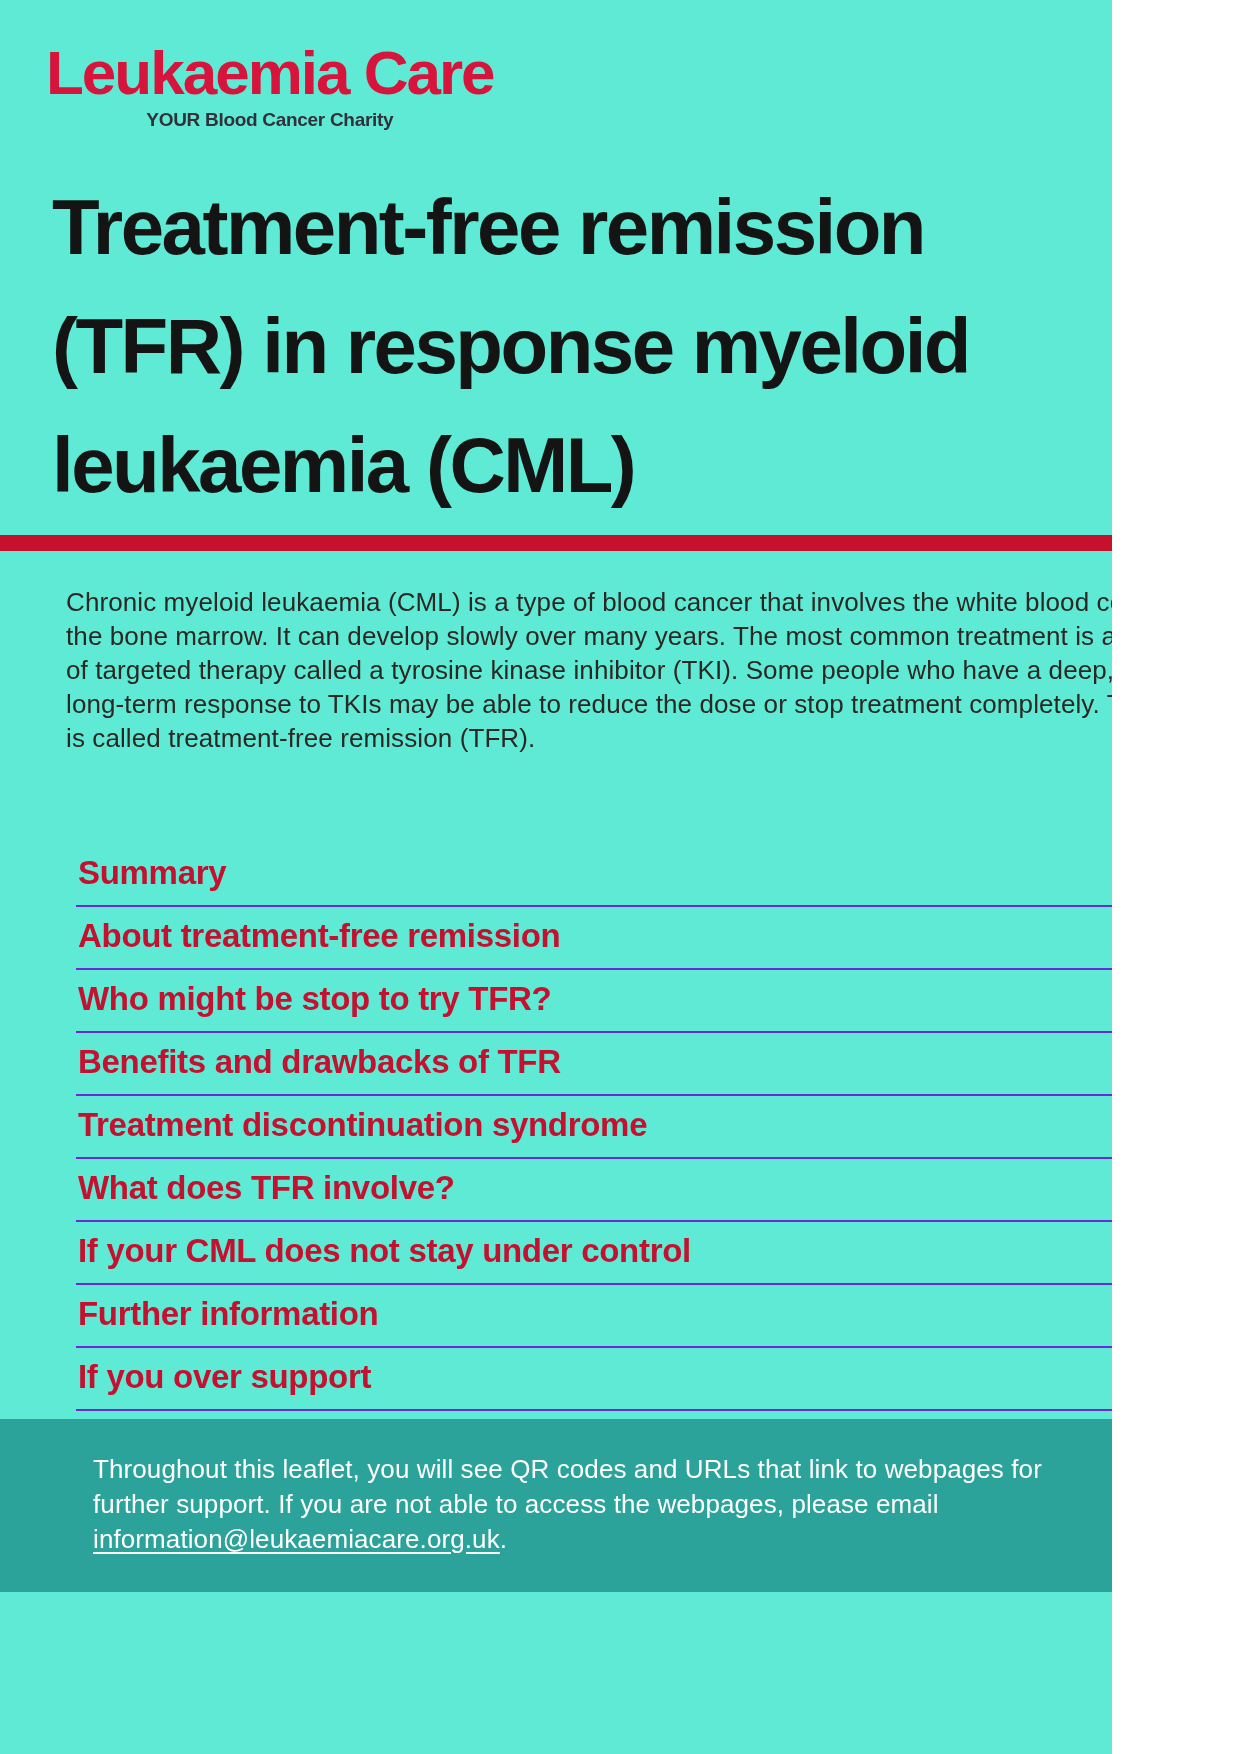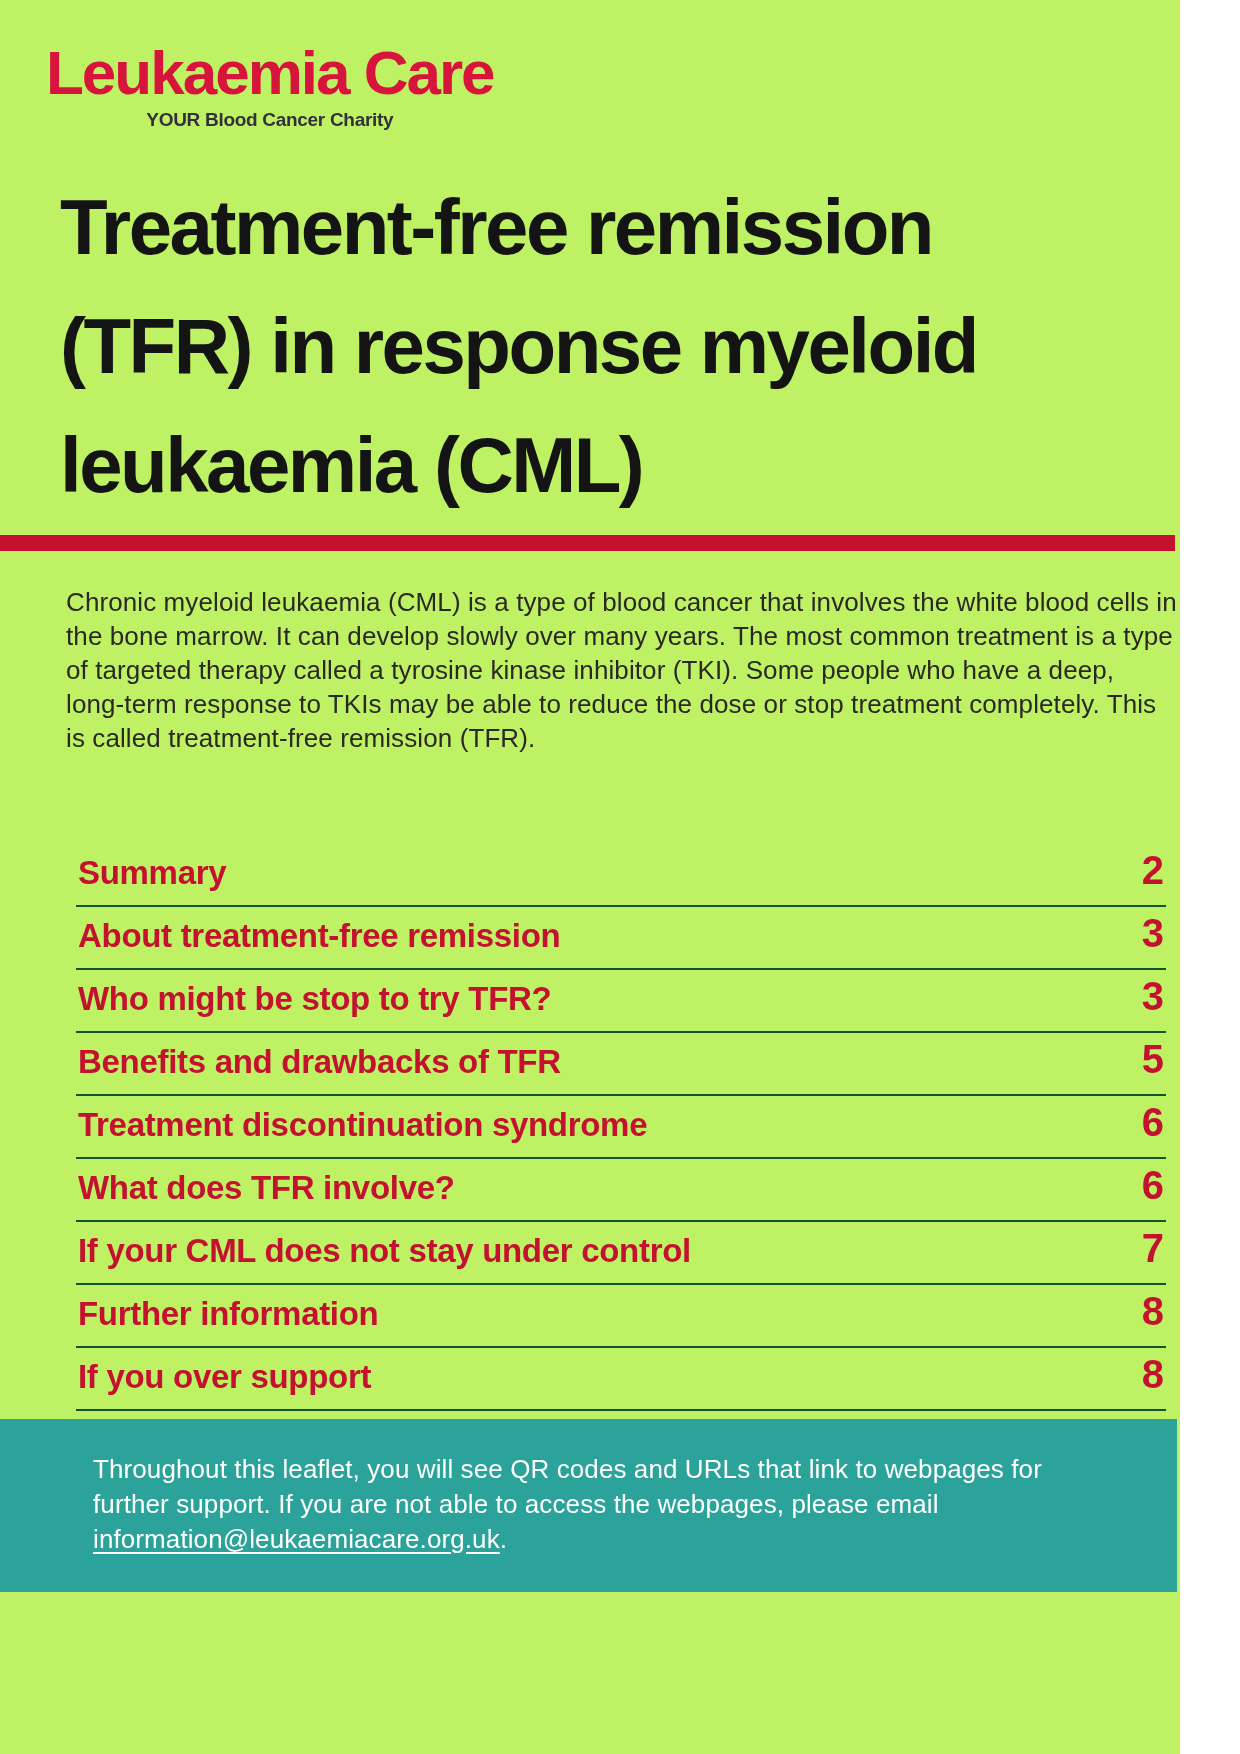--- a/index.html
+++ b/index.html
@@ -2,25 +2,26 @@
 <html><head>
 <meta charset="utf-8">
 <style>
   html, body {
     margin: 0;
     padding: 0;
     background: #ffffff;
   }
   .page {
     position: relative;
-    width: 1180px;
+    width: 1068px;
     height: 1754px;
-    background: #bef264;
+    background: #5eead4;
     font-family: "Liberation Sans", sans-serif;
     overflow: hidden;
+    padding-left: 44px;
   }
 
   
   .logo-block {
     position: absolute;
     left: 46px;
     top: 38px;
     display: inline-block;
     text-align: center;
   }
@@ -37,21 +38,21 @@
     font-weight: 700;
     letter-spacing: -0.3px;
     color: #32303a;
     line-height: 22px;
     margin-top: 1px;
   }
 
   
   .page-title {
     position: absolute;
-    left: 60px;
+    left: 52px;
     top: 168px;
     margin: 0;
     font-size: 78px;
     font-weight: 700;
     letter-spacing: -2.5px;
     line-height: 119px;
     color: #141414;
   }
   .page-title .title-line { display: block; }
 
@@ -83,21 +84,21 @@
     position: absolute;
     left: 76px;
     top: 844px;
     width: 1090px;
   }
   .toc-row {
     display: flex;
     justify-content: space-between;
     align-items: baseline;
     padding: 5px 2px 11px 2px;
-    border-bottom: 2px solid #14532d;
+    border-bottom: 2px solid #6d28d9;
     cursor: pointer;
   }
   .toc-label {
     font-size: 33px;
     font-weight: 700;
     letter-spacing: -0.3px;
     color: #C3112F;
     line-height: 42px;
   }
   .toc-page {

